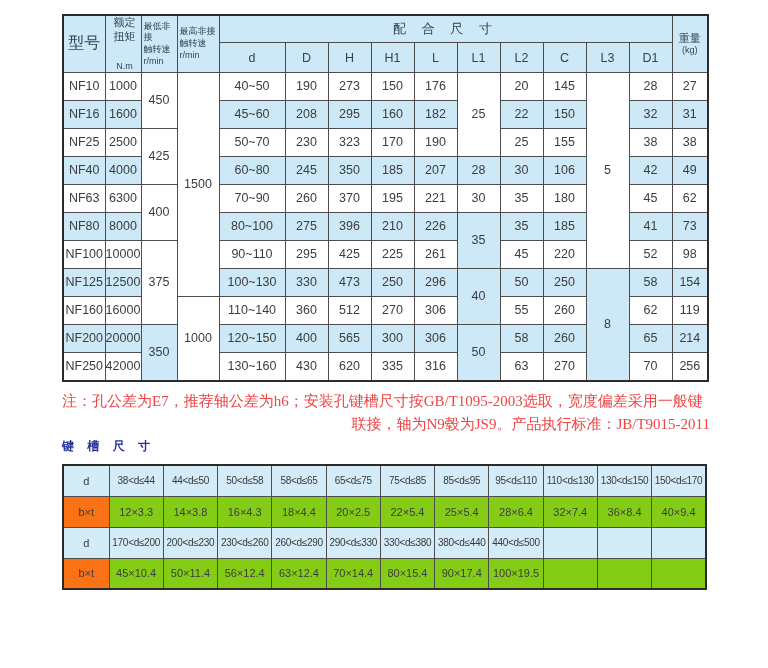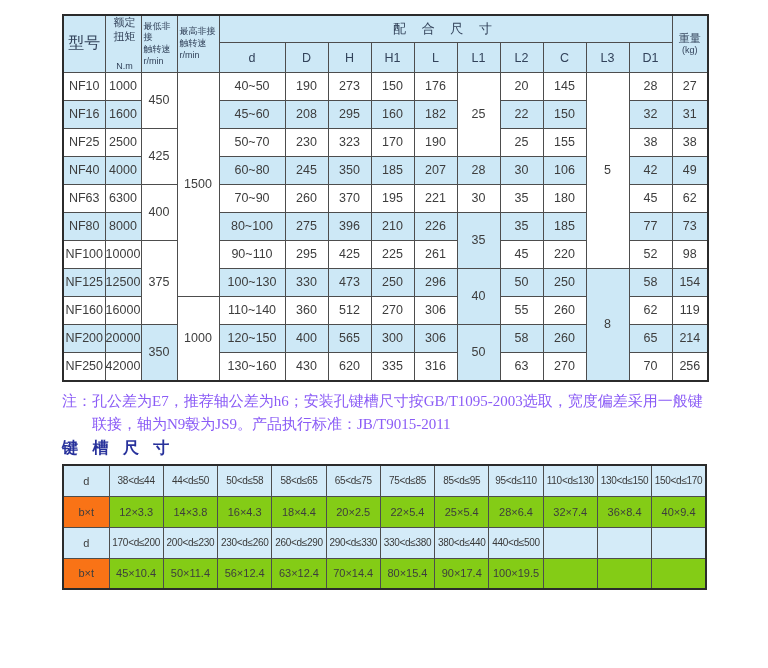--- a/index.html
+++ b/index.html
@@ -29,27 +29,27 @@
   th.weight-h{font-size:11px;line-height:1.3;}
   th.weight-h .sub{font-size:9px;display:block;}
   .main-table thead tr.subrow th{height:28px;font-size:12.5px;}
   .main-table tbody td{height:27px;font-size:12.5px;background:#ffffff;}
   .main-table tbody tr.blue td{background:#cde8f6;}
   .main-table tbody td.merged{background:#ffffff;}
   
   .note{
     position:absolute;left:62px;top:390px;width:648px;
     font-family:"Liberation Serif","DejaVu Serif",serif;
-    font-size:15px;line-height:23px;color:#8b5cf6;
-  }
-  .note .l2{padding-left:30px;}
+    font-size:15px;line-height:23px;color:#ef4444;
+  }
+  .note .l2{padding-left:30px;text-align:right;}
   
   .kw-title{
     position:absolute;left:62px;top:438px;
-    font-size:16px;font-weight:bold;color:#27319b;letter-spacing:5px;
+    font-size:12px;font-weight:bold;color:#27319b;letter-spacing:5px;
   }
   .kw-table{
     position:absolute;left:62px;top:464px;width:645px;
     border-collapse:collapse;table-layout:fixed;
     border:2px solid #2b2b2b;color:#3d3d3d;
   }
   .kw-table th,.kw-table td{
     border:1px solid #4d4d4d;text-align:center;vertical-align:middle;padding:0;overflow:hidden;
   }
   .kw-table tr{height:31px;}
@@ -195,21 +195,21 @@
         <td>NF80</td>
         <td>8000</td>
         <td>80~100</td>
         <td>275</td>
         <td>396</td>
         <td>210</td>
         <td>226</td>
         <td rowspan="2" class="merged">35</td>
         <td>35</td>
         <td>185</td>
-        <td>77</td>
+        <td>41</td>
         <td>73</td>
       </tr>
       <tr class="white">
         <td>NF100</td>
         <td>10000</td>
         <td rowspan="3" class="merged">375</td>
         <td>90~110</td>
         <td>295</td>
         <td>425</td>
         <td>225</td>

